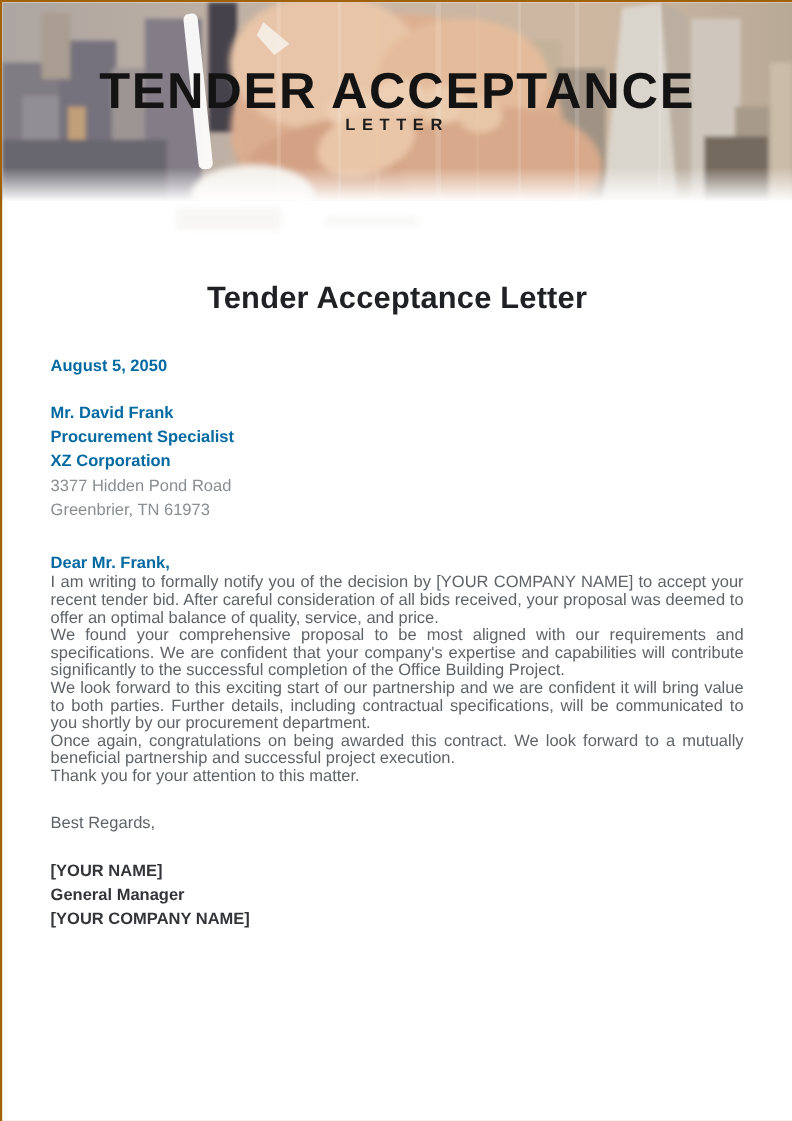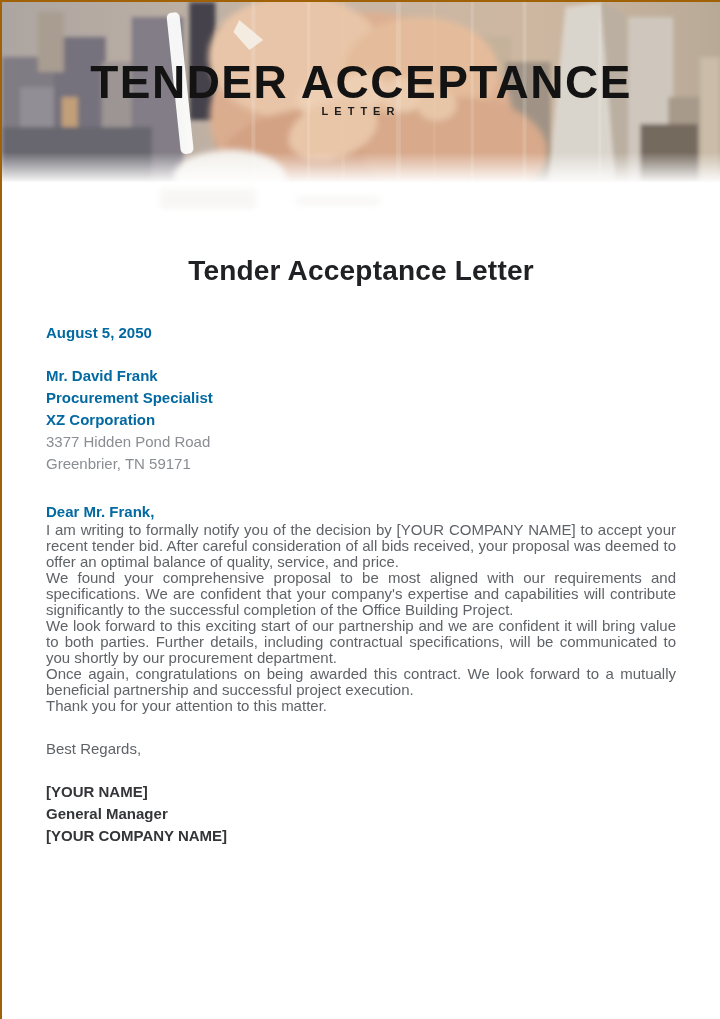--- a/index.html
+++ b/index.html
@@ -10,21 +10,21 @@
   .banner{position:relative;width:100%;height:180px;overflow:hidden;}
   .banner svg{position:absolute;top:0;left:0;width:100%;height:100%;display:block;}
   .banner-text{position:absolute;top:0;left:0;width:100%;text-align:center;}
   .banner-title{
     position:absolute;top:57px;left:0;width:100%;
     font-size:46px;font-weight:800;letter-spacing:1.5px;line-height:1;
     color:#131313;white-space:nowrap;
   }
   .banner-subtitle{
     position:absolute;top:104px;left:0;width:100%;
-    font-size:11px;font-weight:700;letter-spacing:6px;line-height:1;
+    font-size:15px;font-weight:700;letter-spacing:6px;line-height:1;
     color:#1d1d1d;
   }
 
   
   .watermark{
     position:absolute;top:187px;left:158px;width:96px;height:20px;
     background:#eceae7;opacity:.38;filter:blur(3px);border-radius:3px;
     box-shadow:130px 2px 0 -6px #edebe8;
   }
 
@@ -146,21 +146,21 @@
   <div class="content">
     <h1 class="letter-heading">Tender Acceptance Letter</h1>
 
     <p class="date bold">August 5, 2050</p>
 
     <div class="recipient">
       <p class="bold">Mr. David Frank</p>
       <p class="bold">Procurement Specialist</p>
       <p class="bold">XZ Corporation</p>
       <p class="muted">3377 Hidden Pond Road</p>
-      <p class="muted">Greenbrier, TN 59171</p>
+      <p class="muted">Greenbrier, TN 61973</p>
     </div>
 
     <p class="salutation bold">Dear Mr. Frank,</p>
 
     <p class="para">I am writing to formally notify you of the decision by [YOUR COMPANY NAME] to accept your recent tender bid. After careful consideration of all bids received, your proposal was deemed to offer an optimal balance of quality, service, and price.</p>
     <p class="para">We found your comprehensive proposal to be most aligned with our requirements and specifications. We are confident that your company's expertise and capabilities will contribute significantly to the successful completion of the Office Building Project.</p>
     <p class="para">We look forward to this exciting start of our partnership and we are confident it will bring value to both parties. Further details, including contractual specifications, will be communicated to you shortly by our procurement department.</p>
     <p class="para">Once again, congratulations on being awarded this contract. We look forward to a mutually beneficial partnership and successful project execution.</p>
     <p class="para single">Thank you for your attention to this matter.</p>
 

